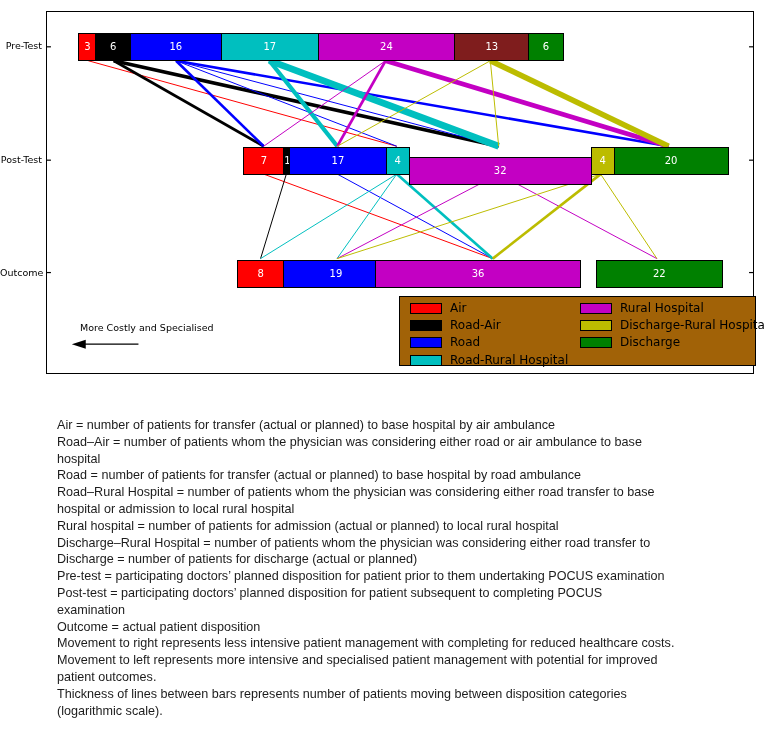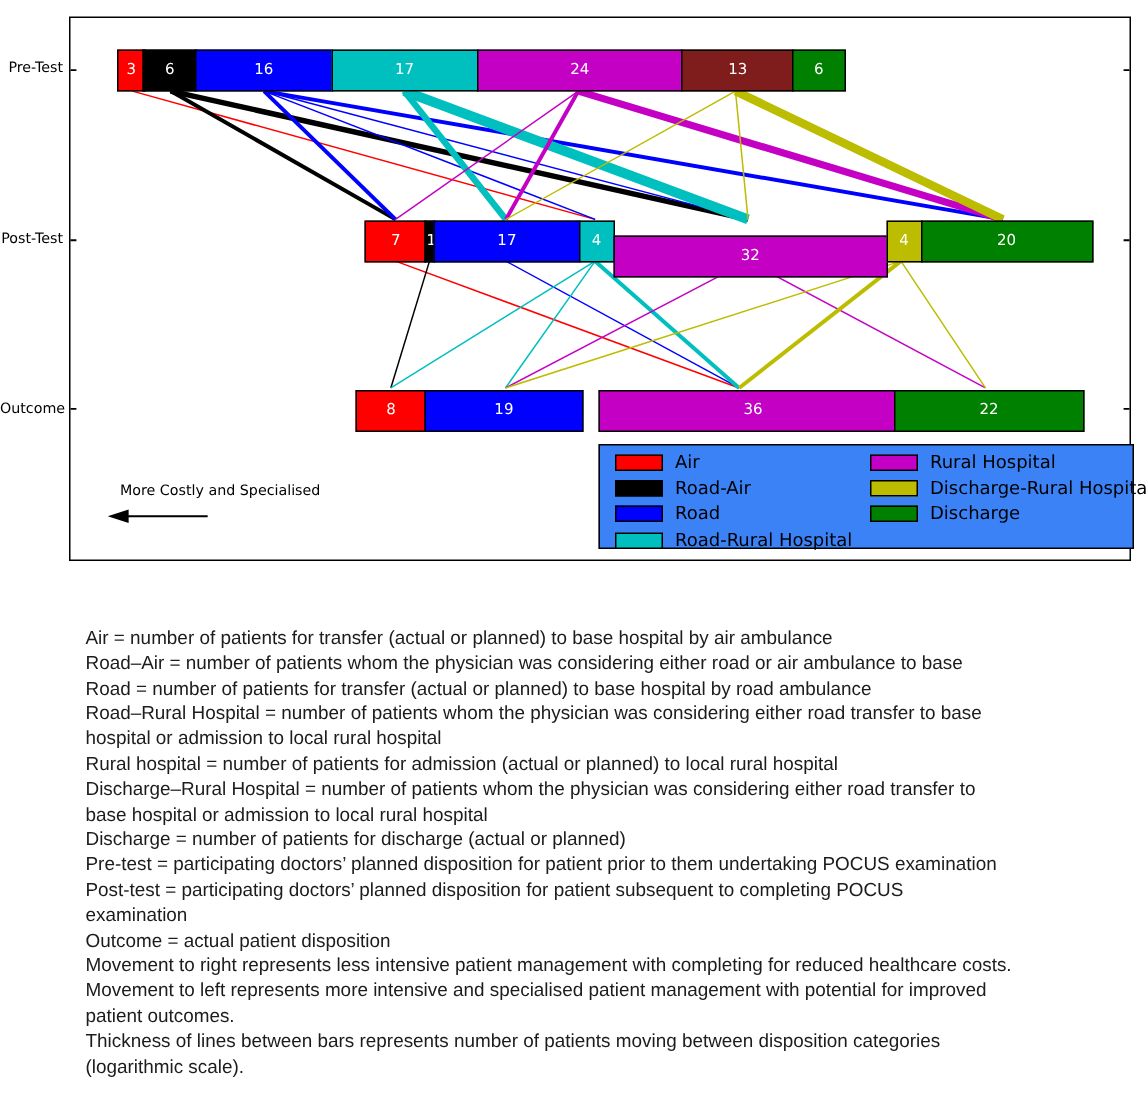--- a/index.html
+++ b/index.html
@@ -8,21 +8,21 @@
   #plot{position:absolute;left:46px;top:11px;width:708px;height:363px;
         border:1.6px solid #000;background:#fff;box-sizing:border-box;}
   #flows{position:absolute;left:0;top:0;width:100%;height:100%;}
   .seg{position:absolute;height:28px;box-sizing:border-box;border:1.2px solid #000;}
   .seg-label{position:absolute;width:100%;top:7px;text-align:center;color:#fff;
              font-size:10px;line-height:12px;pointer-events:none;white-space:nowrap;}
   .ylab{position:absolute;left:0;width:42px;text-align:right;font-size:9.5px;
         line-height:12px;color:#000;}
   #arrow-label{position:absolute;left:33px;top:310px;font-size:9.5px;color:#000;white-space:nowrap;}
   #legend{position:absolute;left:352px;top:284px;width:357px;height:70px;
-          border:1.5px solid #000;background:#3b82f6;box-sizing:border-box;}
+          border:1.5px solid #000;background:#a16207;box-sizing:border-box;}
   .leg-col{position:absolute;top:3px;}
   .leg-item{position:relative;height:17.2px;}
   .leg-swatch{position:absolute;left:0;top:3px;width:32px;height:11px;border:1px solid #000;box-sizing:border-box;}
   .leg-text{position:absolute;left:40px;top:0;font-size:12px;line-height:17px;white-space:nowrap;}
   #caption{position:absolute;left:57px;top:417px;font-family:"Liberation Sans",sans-serif;
            font-size:12.6px;line-height:16.8px;color:#1c1c1c;}
   .cap-line{white-space:pre;}
 </style>
 </head>
 <body>
@@ -125,21 +125,21 @@
             <div class="seg-label">20</div>
           </div>
         </div>
         <div>
           <div class="seg" style="left: 190.4px; top: 248px; width: 46.7529px; background: rgb(255, 0, 0);">
             <div class="seg-label">8</div>
           </div>
           <div class="seg" style="left: 235.953px; top: 248px; width: 106px; background: rgb(0, 0, 255);">
             <div class="seg-label">19</div>
           </div>
-          <div class="seg" style="left: 352px; top: 248px; width: 206.188px; background: rgb(195, 0, 195);">
+          <div class="seg" style="left: 328px; top: 248px; width: 206.188px; background: rgb(195, 0, 195);">
             <div class="seg-label">36</div>
           </div>
           <div class="seg" style="left: 549.129px; top: 248px; width: 126.471px; background: rgb(0, 128, 0);">
             <div class="seg-label">22</div>
           </div>
         </div>
       </div>
 
     <div id="arrow-label">More Costly and Specialised</div>
 
@@ -175,26 +175,26 @@
             <span class="leg-swatch" style="background: rgb(0, 128, 0);"></span>
             <span class="leg-text">Discharge</span>
           </div>
         </div>
       </div>
   </div>
 
   <div id="caption">
       <div class="cap-line">Air = number of patients for transfer (actual or planned) to base hospital by air ambulance</div>
       <div class="cap-line">Road–Air = number of patients whom the physician was considering either road or air ambulance to base</div>
+      <div class="cap-line">hospital</div>
       <div class="cap-line">Road = number of patients for transfer (actual or planned) to base hospital by road ambulance</div>
       <div class="cap-line">Road–Rural Hospital = number of patients whom the physician was considering either road transfer to base</div>
       <div class="cap-line">hospital or admission to local rural hospital</div>
       <div class="cap-line">Rural hospital = number of patients for admission (actual or planned) to local rural hospital</div>
       <div class="cap-line">Discharge–Rural Hospital = number of patients whom the physician was considering either road transfer to</div>
-      <div class="cap-line">base hospital or admission to local rural hospital</div>
       <div class="cap-line">Discharge = number of patients for discharge (actual or planned)</div>
       <div class="cap-line">Pre-test = participating doctors’ planned disposition for patient prior to them undertaking POCUS examination</div>
       <div class="cap-line">Post-test = participating doctors’ planned disposition for patient subsequent to completing POCUS</div>
       <div class="cap-line">examination</div>
       <div class="cap-line">Outcome = actual patient disposition</div>
       <div class="cap-line">Movement to right represents less intensive patient management with completing for reduced healthcare costs.</div>
       <div class="cap-line">Movement to left represents more intensive and specialised patient management with potential for improved</div>
       <div class="cap-line">patient outcomes.</div>
       <div class="cap-line">Thickness of lines between bars represents number of patients moving between disposition categories</div>
       <div class="cap-line">(logarithmic scale).</div>

